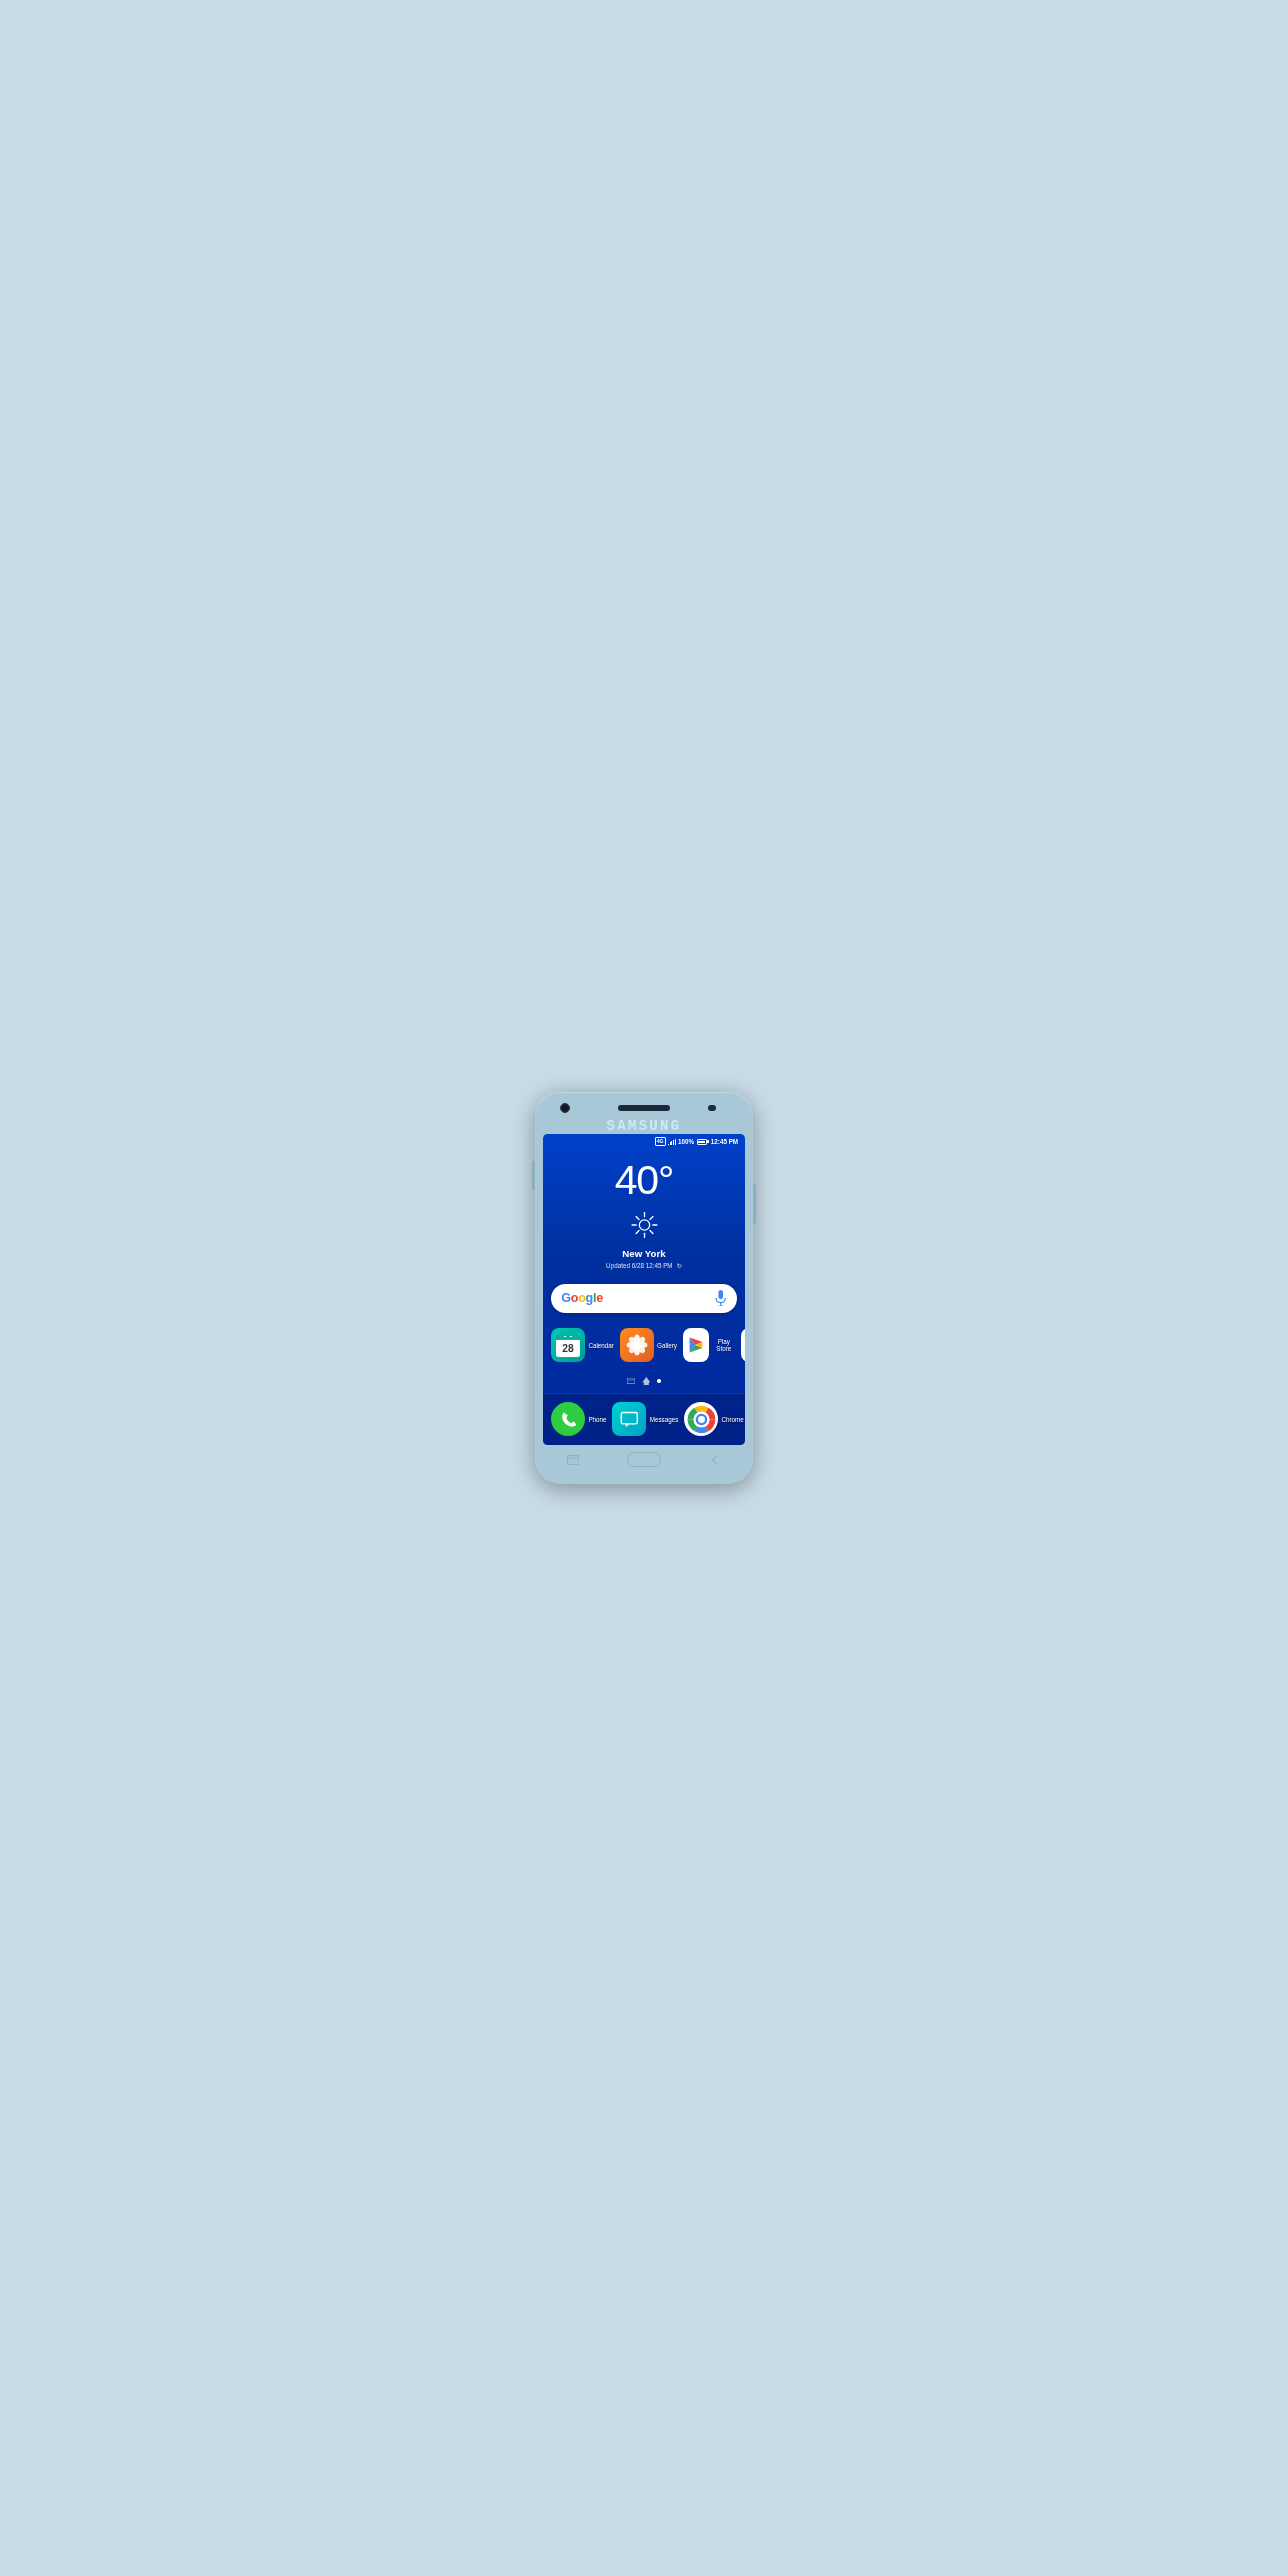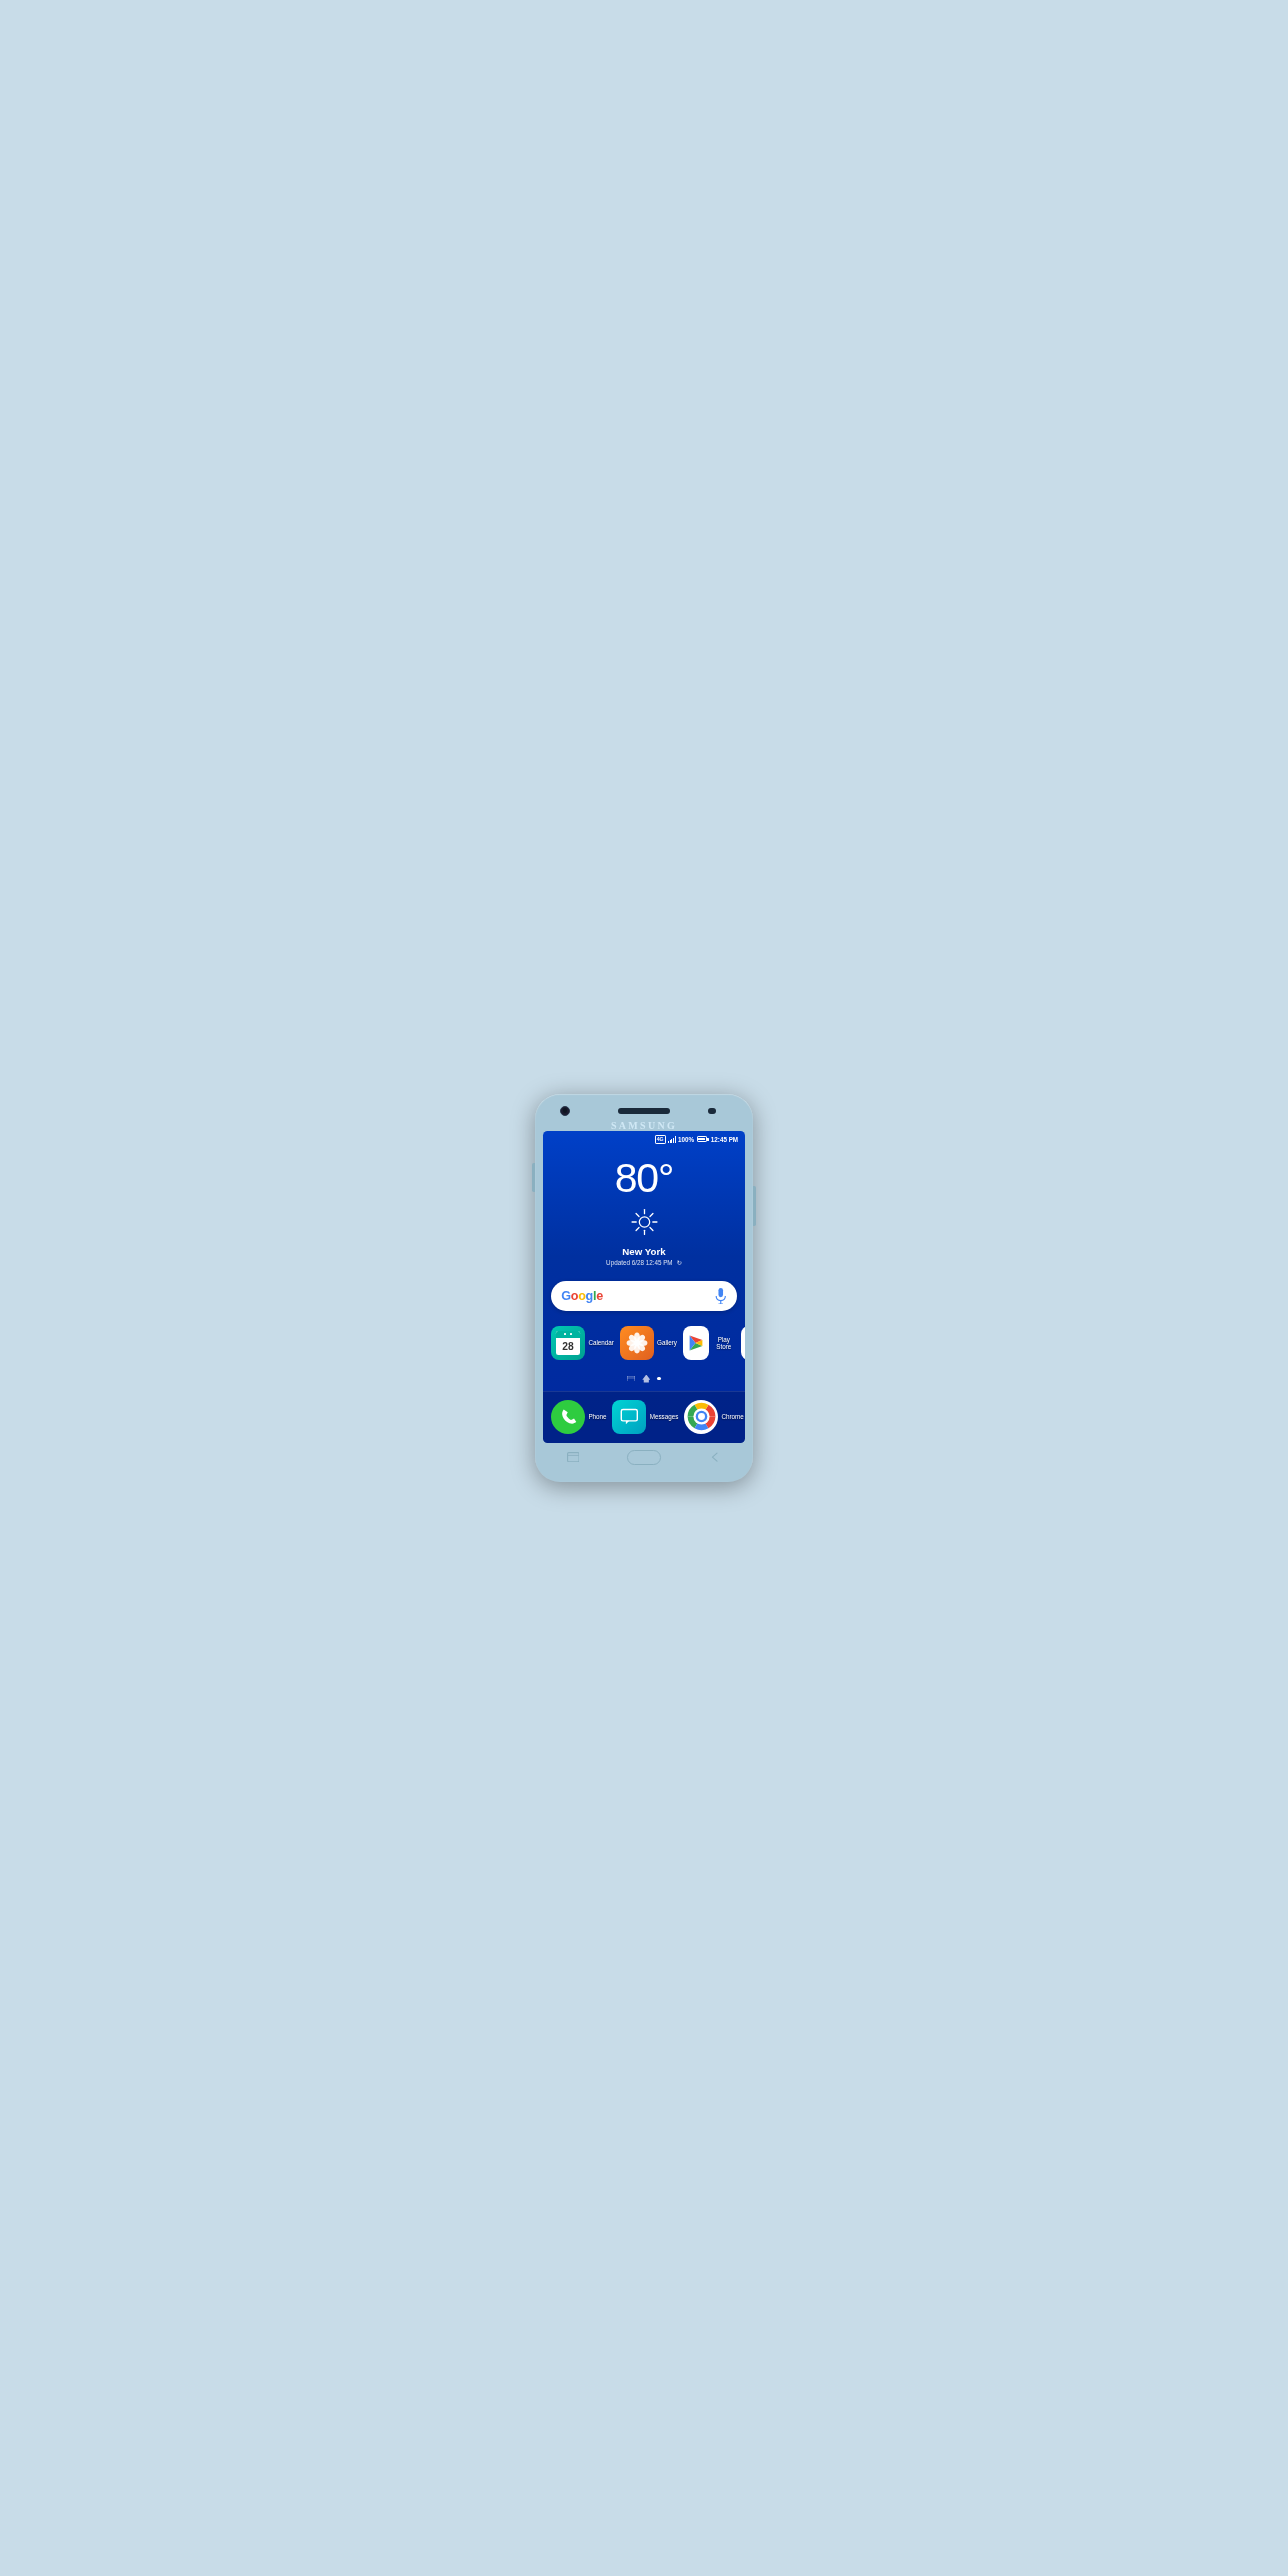--- a/index.html
+++ b/index.html
@@ -76,26 +76,26 @@
     .sensor-dot {
       width: 8px;
       height: 5.7px;
       background: #1a2a3a;
       border-radius: 2.9px;
       position: absolute;
       right: 29px;
     }
     .samsung-logo {
       text-align: center;
-      font-size: 10px;
+      font-size: 14px;
       font-weight: bold;
       letter-spacing: 2.3px;
       color: #d0e8f5;
       margin-bottom: 0;
-      font-family: Liberation Serif, serif;
+      font-family: Liberation Mono, monospace;
     }
     .screen {
       background: linear-gradient(180deg, #0040c8 0%, #0030a0 40%, #0028a0 100%);
       border-radius: 4.6px;
       overflow: hidden;
       position: relative;
     }
     
     .status-bar {
       display: flex;
@@ -398,21 +398,21 @@
           <div class="battery-body">
             <div class="battery-fill"></div>
           </div>
           <div class="battery-tip"></div>
         </div>
         <span style="color:white;font-size:6.3px;font-weight:600;">12:45 PM</span>
       </div>
     </div>
 
     <div class="weather-section">
-      <div class="temperature">80°</div>
+      <div class="temperature">40°</div>
 
       <div class="sun-icon">
         <svg width="32" height="32" viewBox="0 0 56 56">
 
           <circle cx="28" cy="28" r="10" fill="none" stroke="white" stroke-width="2.5"></circle>
 
           <line x1="28" y1="4" x2="28" y2="12" stroke="white" stroke-width="2.5" stroke-linecap="round"></line>
           <line x1="28" y1="44" x2="28" y2="52" stroke="white" stroke-width="2.5" stroke-linecap="round"></line>
           <line x1="4" y1="28" x2="12" y2="28" stroke="white" stroke-width="2.5" stroke-linecap="round"></line>
           <line x1="44" y1="28" x2="52" y2="28" stroke="white" stroke-width="2.5" stroke-linecap="round"></line>

